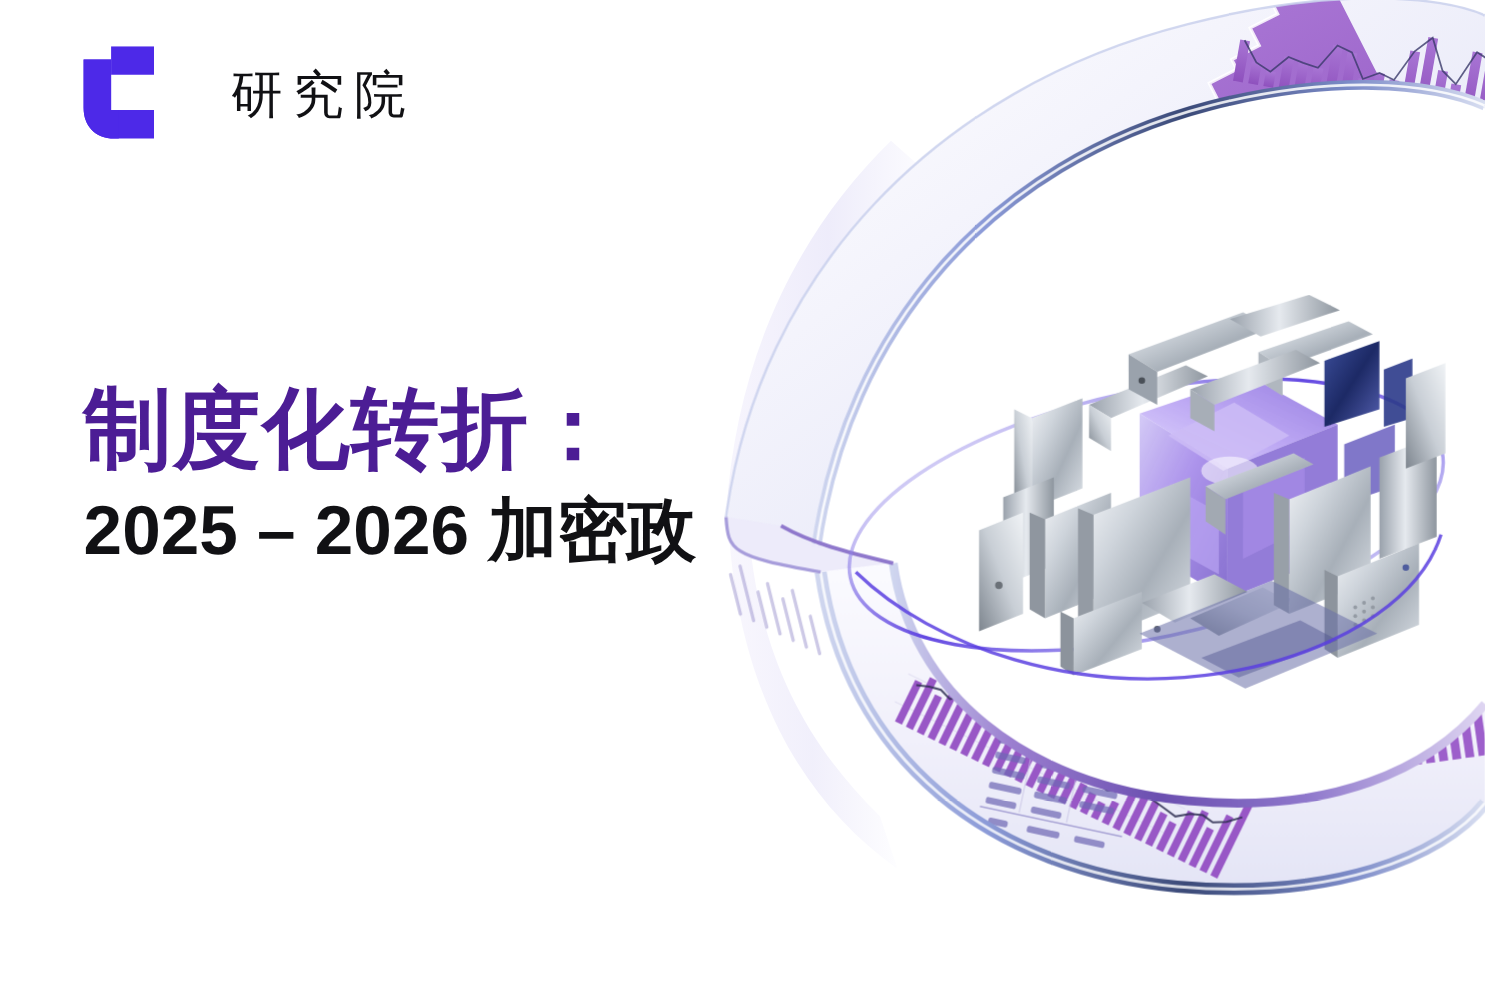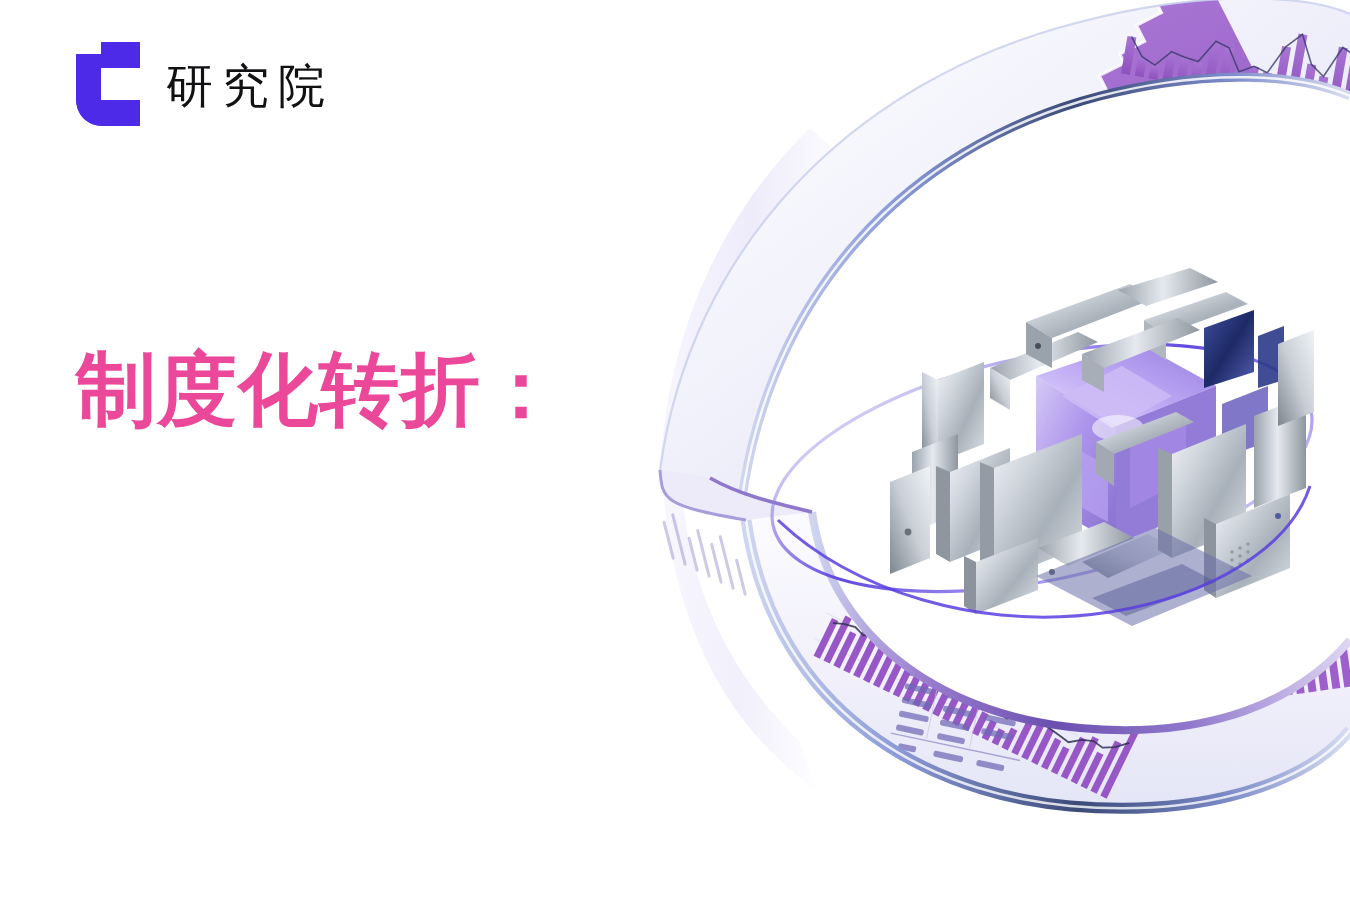--- a/index.html
+++ b/index.html
@@ -35,33 +35,34 @@
   }
   .logo-mark svg { display: block; }
   .brand-name {
     font-size: 47px;
     font-weight: 400;
     color: #111114;
     letter-spacing: 9px;
     line-height: 1;
     white-space: nowrap;
     font-family: "Liberation Sans", "DejaVu Sans", sans-serif;
+    margin-left: 44px;
   }
 
   
   .headline {
     position: absolute;
     left: 76px;
     top: 348px;
     width: 640px;
   }
   .headline-main {
     font-size: 80px;
     font-weight: 700;
-    color: #ec4899;
+    color: #4c1d95;
     line-height: 1.06;
     letter-spacing: 1px;
     white-space: nowrap;
     margin: 0 0 10px 0;
     font-family: Liberation Sans, sans-serif;
   }
   .headline-sub-line {
     font-size: 63px;
     font-weight: 700;
     color: #111114;
@@ -95,20 +96,21 @@
         <path d="M33 0 H72 V26 H33 Z" fill="#4d29e8"></path>
         <path d="M8 12 H33 V58 H72 V84 H36 C18 84 8 72 8 56 Z" fill="#4d29e8"></path>
         <path d="M8 56 C8 72 18 84 36 84 H40 V58 H33 V12 H8 Z" fill="#4d29e8"></path>
       </svg>
     </div>
     <div class="brand-name">研究院</div>
   </div>
 
   <div class="headline">
     <div class="headline-main">制度化转折：</div>
+    <div class="headline-sub-line">2025 – 2026 加密政</div>
   </div>
 
   <div class="artwork">
     <svg width="700" height="900" viewBox="0 0 700 900">
       <defs>
 
         <linearGradient id="gBandTop" x1="0" y1="0" x2="1" y2="1">
           <stop offset="0%" stop-color="#ffffff"></stop>
           <stop offset="35%" stop-color="#f4f4fc"></stop>
           <stop offset="70%" stop-color="#e8e9f8"></stop>

